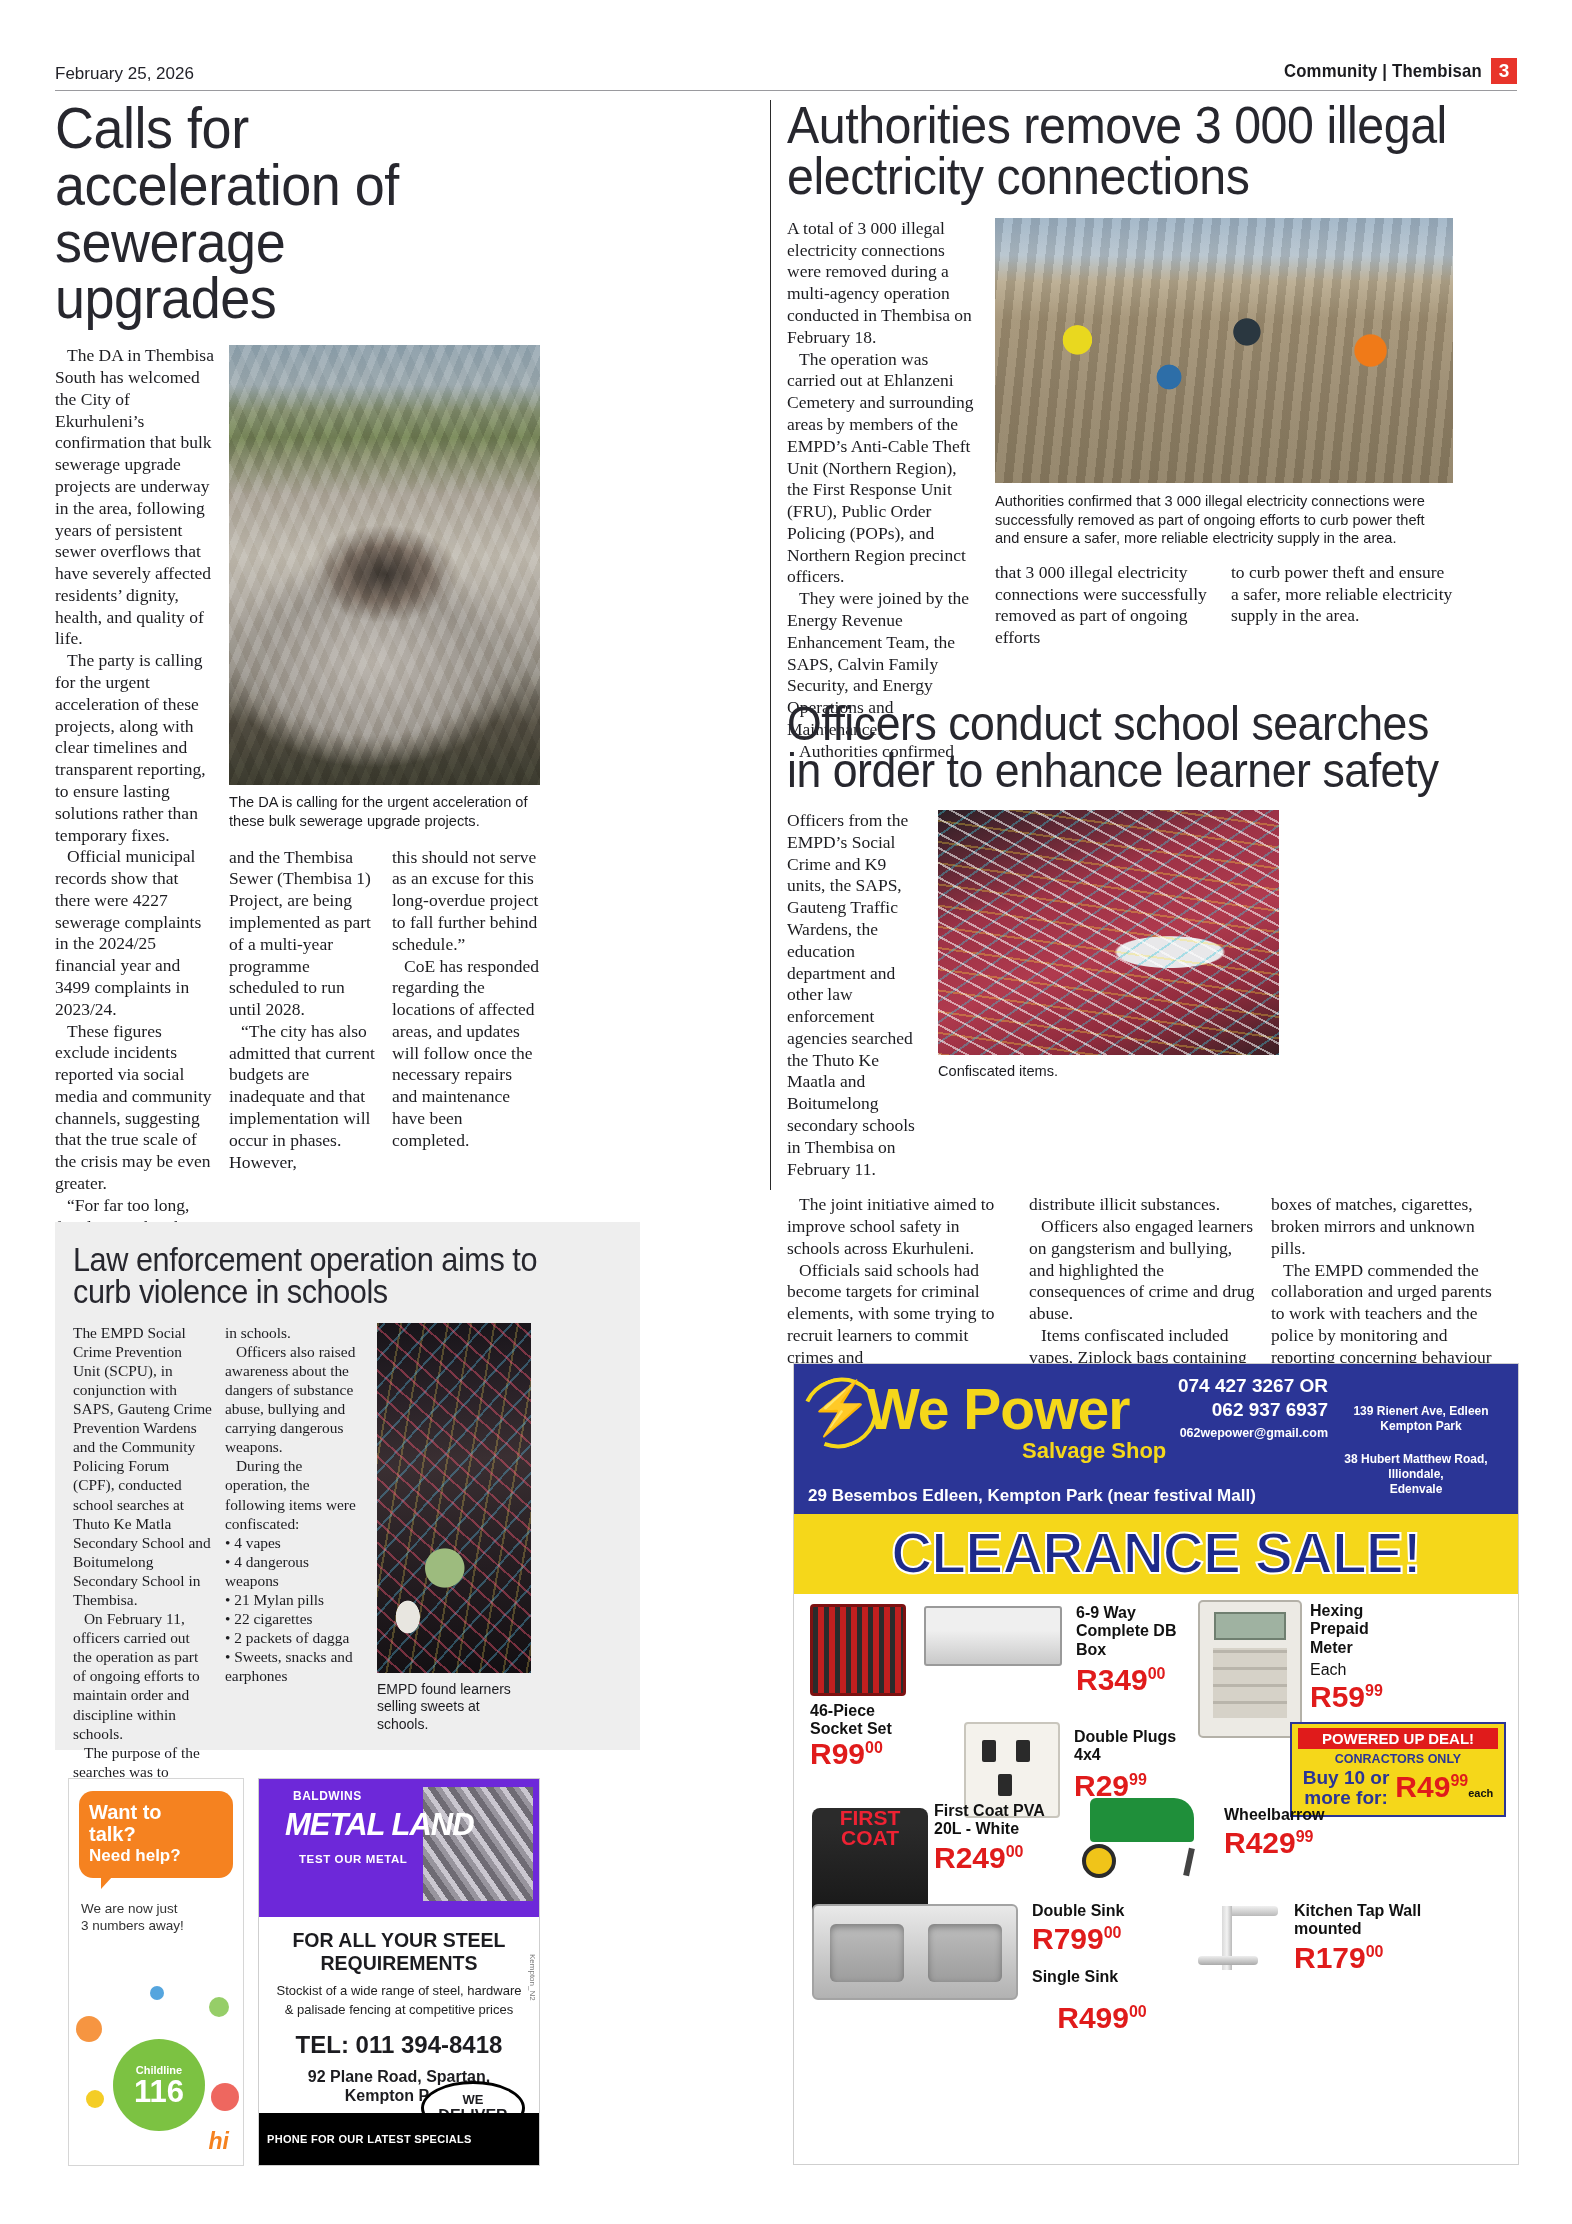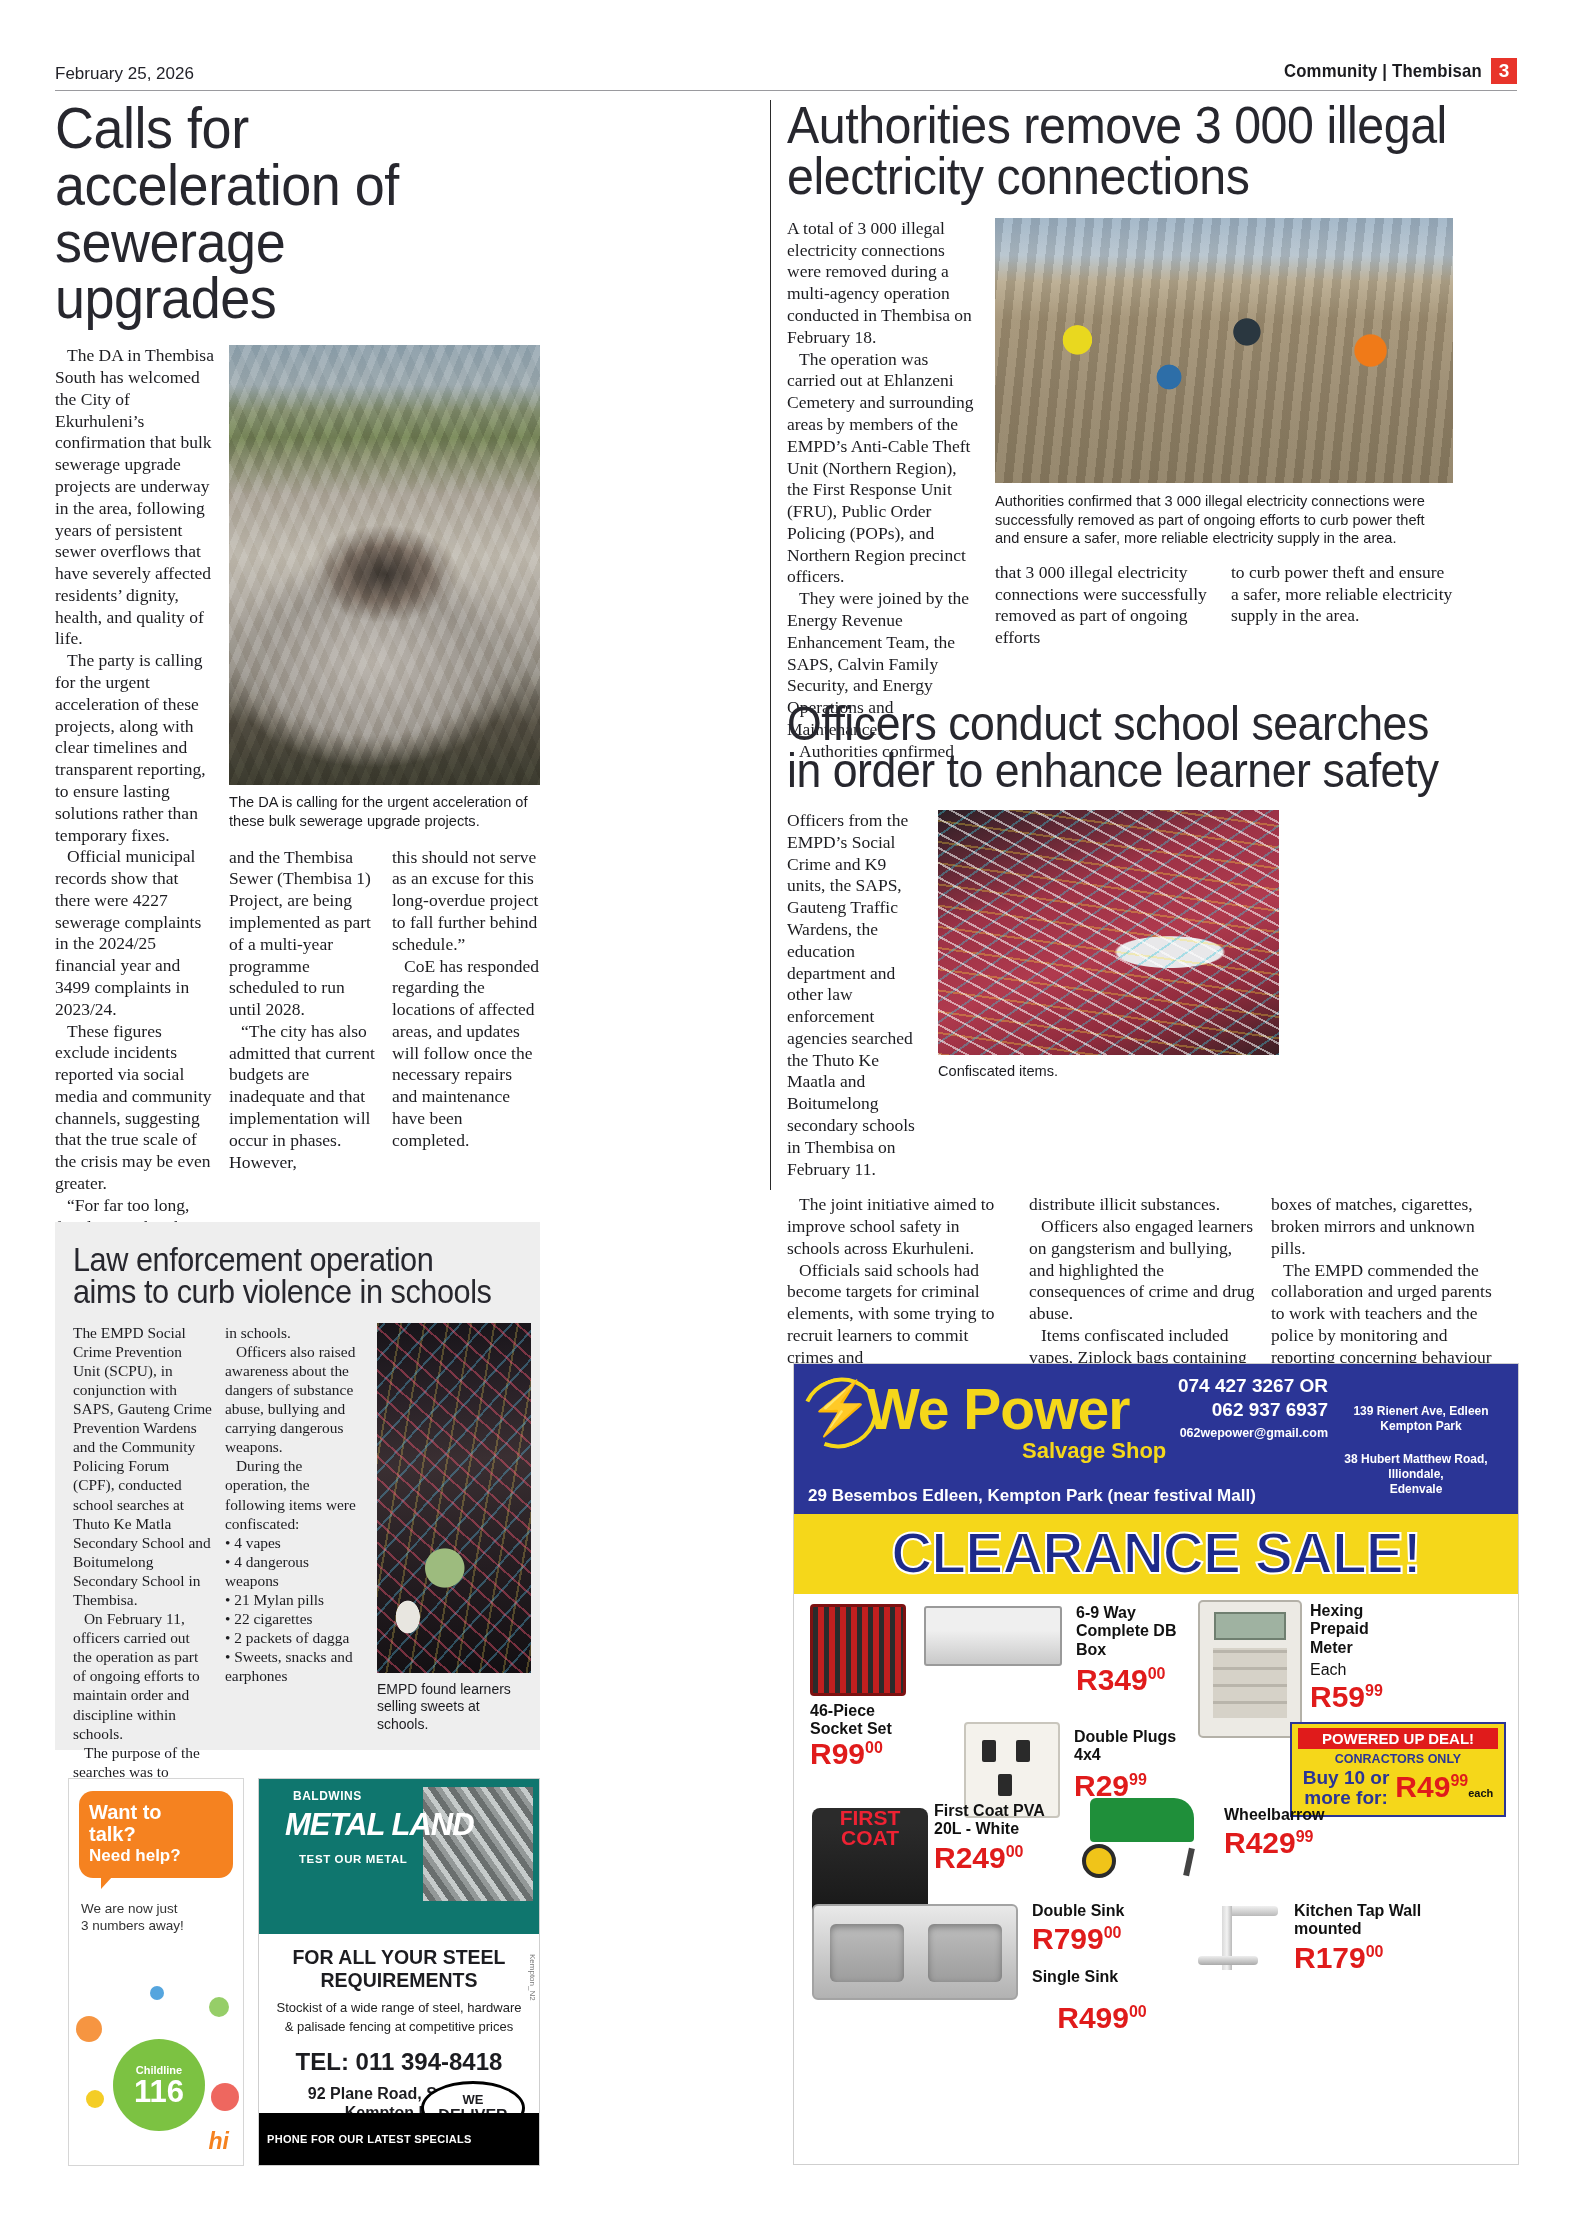--- a/index.html
+++ b/index.html
@@ -112,21 +112,21 @@
   .sw-grid { display: flex; gap: 14px; margin-top: 18px; }
   .sw-left { width: 160px; }
   .sw-right { width: 311px; }
   .sw-photo { width: 311px; height: 440px; }
   .sw-cap { margin-top: 8px; }
   .sw-two { display: flex; gap: 15px; margin-top: 16px; }
   .sw-two > div { width: 148px; }
 
   
   #box-law {
-    position: absolute; left: 55px; top: 1222px; width: 485px; height: 528px;
+    position: absolute; left: 55px; top: 1222px; width: 585px; height: 528px;
     background: #eeeeee; padding: 22px 6px 16px 18px;
   }
   #box-law .hl { font-size: 33px; }
   .law-grid { display: flex; gap: 13px; margin-top: 14px; }
   .law-c { width: 139px; font-size: 15.4px; line-height: 1.24; }
   .law-c p { text-indent: 11px; }
   .law-c p.noind { text-indent: 0; }
   .law-c ul { list-style: none; }
   .law-c li::before { content: "• "; }
   .law-photo { width: 154px; height: 350px; }
@@ -184,21 +184,21 @@
     font-family: "Liberation Sans", sans-serif; font-size: 23px; font-weight: bold; font-style: italic;
   }
   #ad-childline .dots { position: absolute; inset: 0; pointer-events: none; }
 
   
   #ad-baldwins {
     position: absolute; left: 258px; top: 1778px; width: 282px; height: 388px;
     background: #fff; border: 1px solid #cfcfcf; overflow: hidden;
     font-family: "Liberation Sans", sans-serif;
   }
-  #ad-baldwins .topband { background: #0f766e; color: #fff; height: 155px; position: relative; }
+  #ad-baldwins .topband { background: #6d28d9; color: #fff; height: 138px; position: relative; }
   #ad-baldwins .bname { position: absolute; left: 34px; top: 10px; font-size: 12px; font-weight: bold; letter-spacing: .5px; }
   #ad-baldwins .blogo {
     position: absolute; left: 26px; top: 28px; font-size: 31px; font-weight: bold;
     font-style: italic; letter-spacing: -1px; color: #fff;
   }
   #ad-baldwins .btag { position: absolute; left: 40px; top: 74px; font-size: 11.5px; font-weight: bold; letter-spacing: .6px; }
   #ad-baldwins .pipes {
     position:absolute; right: 6px; top: 8px; width: 110px; height: 114px;
     background:
       repeating-linear-gradient(55deg,#cfcfcf 0 5px,#6f6f6f 5px 11px,#9a9a9a 11px 16px);

